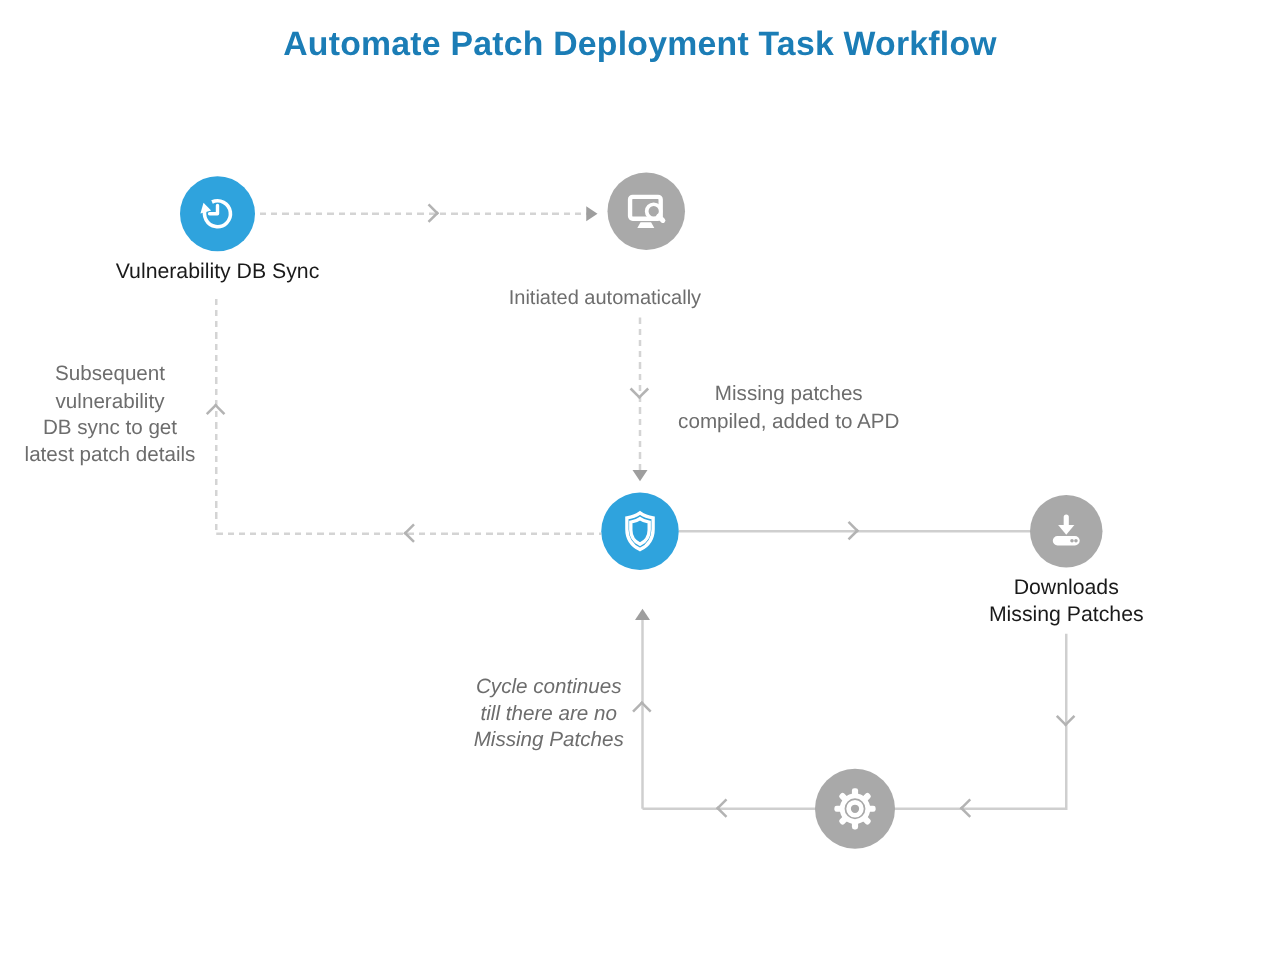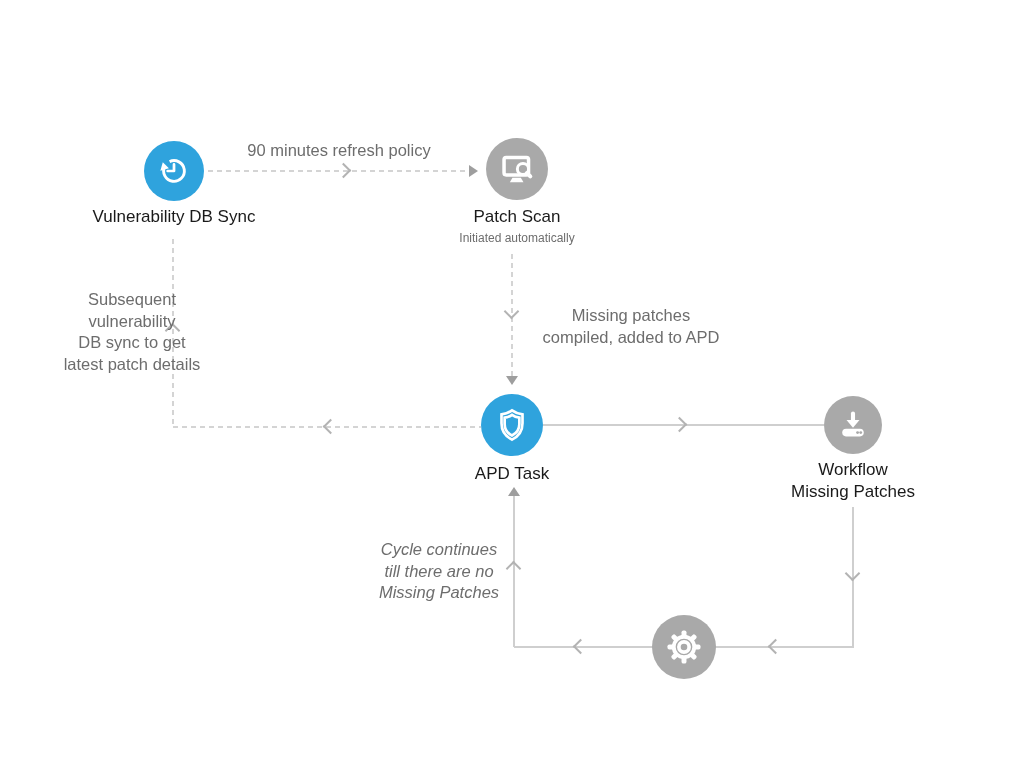--- a/index.html
+++ b/index.html
@@ -17,22 +17,22 @@
     display:flex; align-items:center; justify-content:center;
   }
   .blue{background:#2fa3dd;}
   .gray{background:#a9a9a9;}
   
   .nlabel{
     position:absolute; z-index:3; text-align:center;
     font-size:17px; color:#1a1a1a; font-weight:500; line-height:22px;
   }
   .sublabel{
-    position:absolute; z-index:3; text-align:center;
-    font-size:12px; color:#6d6d6d; line-height:21.5px;
+    position:absolute; z-index:3; text-align:left;
+    font-size:16px; color:#6d6d6d; line-height:21.5px;
   }
   .note{
     position:absolute; z-index:3; text-align:center;
     font-size:16.5px; color:#6d6d6d; line-height:21.5px;
   }
   .preline{white-space:pre-line;}
   
   .line{position:absolute; z-index:0;}
   .dash-h{height:2px; background:repeating-linear-gradient(90deg,#d4d4d4 0 5px, transparent 5px 9px);}
   .dash-v{width:2px;  background:repeating-linear-gradient(180deg,#d4d4d4 0 5px, transparent 5px 9px);}
@@ -47,20 +47,21 @@
   .tri{position:absolute; z-index:1; width:0; height:0;}
   .tri.right{border-top:6px solid transparent; border-bottom:6px solid transparent; border-left:9px solid #9e9e9e;}
   .tri.down{border-left:6px solid transparent; border-right:6px solid transparent; border-top:9px solid #9e9e9e;}
   .tri.up{border-left:6px solid transparent; border-right:6px solid transparent; border-bottom:9px solid #9e9e9e;}
 </style>
 </head>
 <body>
 
 <div class="canvas">
 
+  <div class="title">Automate Patch Deployment Task Workflow</div>
 
   <div class="line dash-h" style="left:208px;top:170px;width:262px;"></div>
   <span class="chev right" style="left:338px;top:165px;"></span>
   <span class="tri right" style="left:469px;top:165px;"></span>
 
   <div class="line dash-v" style="left:511px;top:254px;height:122px;"></div>
   <span class="chev down" style="left:506px;top:306px;"></span>
   <span class="tri down" style="left:506px;top:376px;"></span>
 
   <div class="line dash-h" style="left:173px;top:426px;width:308px;"></div>
@@ -95,64 +96,61 @@
   <div class="nlabel" style="left:54px;top:206px;width:240px;">Vulnerability DB Sync</div>
 
   <div class="circle gray" style="left:486px;top:138px;width:62px;height:62px;">
     <svg width="42" height="42" viewBox="0 0 24 24">
       <rect x="4.6" y="5.4" width="14" height="10" rx="1.2" fill="none" stroke="#fff" stroke-width="2"></rect>
       <path d="M9.4 17 h4.8 l1.5 2.6 h-7.8 Z" fill="#fff"></path>
       <circle cx="15.4" cy="12" r="3.2" fill="#a9a9a9" stroke="#fff" stroke-width="1.7"></circle>
       <path d="M17.7 14.3 L19.6 16.2" stroke="#fff" stroke-width="2.3" stroke-linecap="round"></path>
     </svg>
   </div>
-  <div class="nlabel" style="left:427px;top:206px;width:180px;">Patch Scan</div>
   <div class="sublabel" style="left:407px;top:228px;width:220px;">Initiated automatically</div>
 
   <div class="circle blue" style="left:481px;top:394px;width:62px;height:62px;">
     <svg width="40" height="40" viewBox="0 0 24 24">
       <path d="M12 3.2 C10.2 4.5 8.1 5.3 5.7 5.6 V11 C5.7 15.7 8.1 18.9 12 20.8 C15.9 18.9 18.3 15.7 18.3 11 V5.6 C15.9 5.3 13.8 4.5 12 3.2 Z" fill="none" stroke="#fff" stroke-width="1.6"></path>
       <path d="M12 3.2 C10.2 4.5 8.1 5.3 5.7 5.6 V11 C5.7 15.7 8.1 18.9 12 20.8 C15.9 18.9 18.3 15.7 18.3 11 V5.6 C15.9 5.3 13.8 4.5 12 3.2 Z" fill="none" stroke="#fff" stroke-width="2.3" transform="translate(3.6 3.7) scale(0.7)"></path>
     </svg>
   </div>
-  <div class="nlabel" style="left:432px;top:463px;width:160px;">APD Task</div>
 
   <div class="circle gray" style="left:824px;top:396px;width:58px;height:58px;">
     <svg width="38" height="38" viewBox="0 0 24 24">
       <path d="M12 4.8 V9.4" stroke="#fff" stroke-width="2.6" stroke-linecap="round" fill="none"></path>
       <path d="M7.9 8.8 H16.1 L12 13.8 Z" fill="#fff"></path>
       <rect x="5.2" y="14.4" width="13.6" height="4.8" rx="2.4" fill="#fff"></rect>
       <circle cx="14.9" cy="16.8" r="0.9" fill="#a9a9a9"></circle>
       <circle cx="16.9" cy="16.8" r="0.9" fill="#a9a9a9"></circle>
     </svg>
   </div>
-  <div class="nlabel preline" style="left:763px;top:459px;width:180px;">Workflow
+  <div class="nlabel preline" style="left:763px;top:459px;width:180px;">Downloads
 Missing Patches</div>
 
   <div class="circle gray" style="left:652px;top:615px;width:64px;height:64px;">
     <svg width="44" height="44" viewBox="0 0 24 24">
       <g fill="#fff">
         <rect x="10.65" y="3.0" width="2.7" height="4" rx="1" transform="rotate(0 12 12)"></rect>
         <rect x="10.65" y="3.0" width="2.7" height="4" rx="1" transform="rotate(45 12 12)"></rect>
         <rect x="10.65" y="3.0" width="2.7" height="4" rx="1" transform="rotate(90 12 12)"></rect>
         <rect x="10.65" y="3.0" width="2.7" height="4" rx="1" transform="rotate(135 12 12)"></rect>
         <rect x="10.65" y="3.0" width="2.7" height="4" rx="1" transform="rotate(180 12 12)"></rect>
         <rect x="10.65" y="3.0" width="2.7" height="4" rx="1" transform="rotate(225 12 12)"></rect>
         <rect x="10.65" y="3.0" width="2.7" height="4" rx="1" transform="rotate(270 12 12)"></rect>
         <rect x="10.65" y="3.0" width="2.7" height="4" rx="1" transform="rotate(315 12 12)"></rect>
       </g>
       <circle cx="12" cy="12" r="5.6" fill="none" stroke="#fff" stroke-width="2.1"></circle>
       <circle cx="12" cy="12" r="2.8" fill="none" stroke="#fff" stroke-width="2"></circle>
     </svg>
   </div>
 
-  <div class="note" style="left:219px;top:140px;width:240px;">90 minutes refresh policy</div>
   <div class="note preline" style="left:520px;top:305px;width:222px;">Missing patches
 compiled, added to APD</div>
-  <div class="note preline" style="left:0px;top:289px;width:176px;margin-left:44px;">Subsequent
+  <div class="note preline" style="left:0px;top:289px;width:176px;">Subsequent
 vulnerability
 DB sync to get
 latest patch details</div>
   <div class="note preline" style="left:358px;top:539px;width:162px;font-style:italic;">Cycle continues
 till there are no
 Missing Patches</div>
 
 </div>
 
 </body></html>

